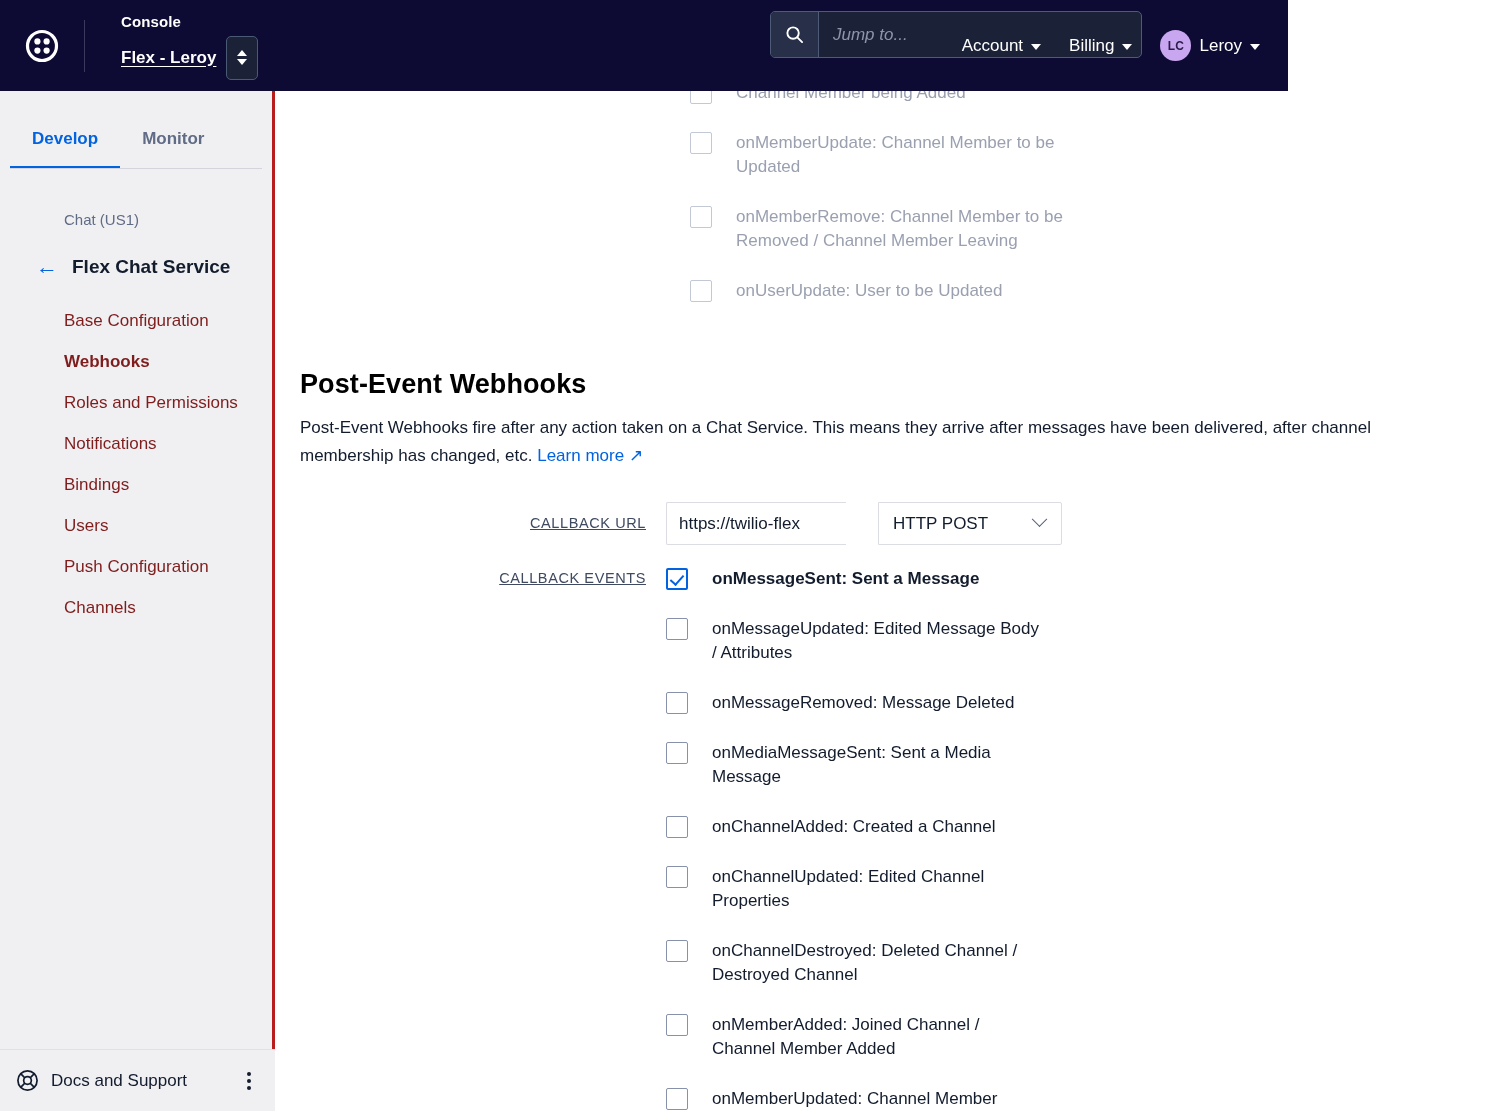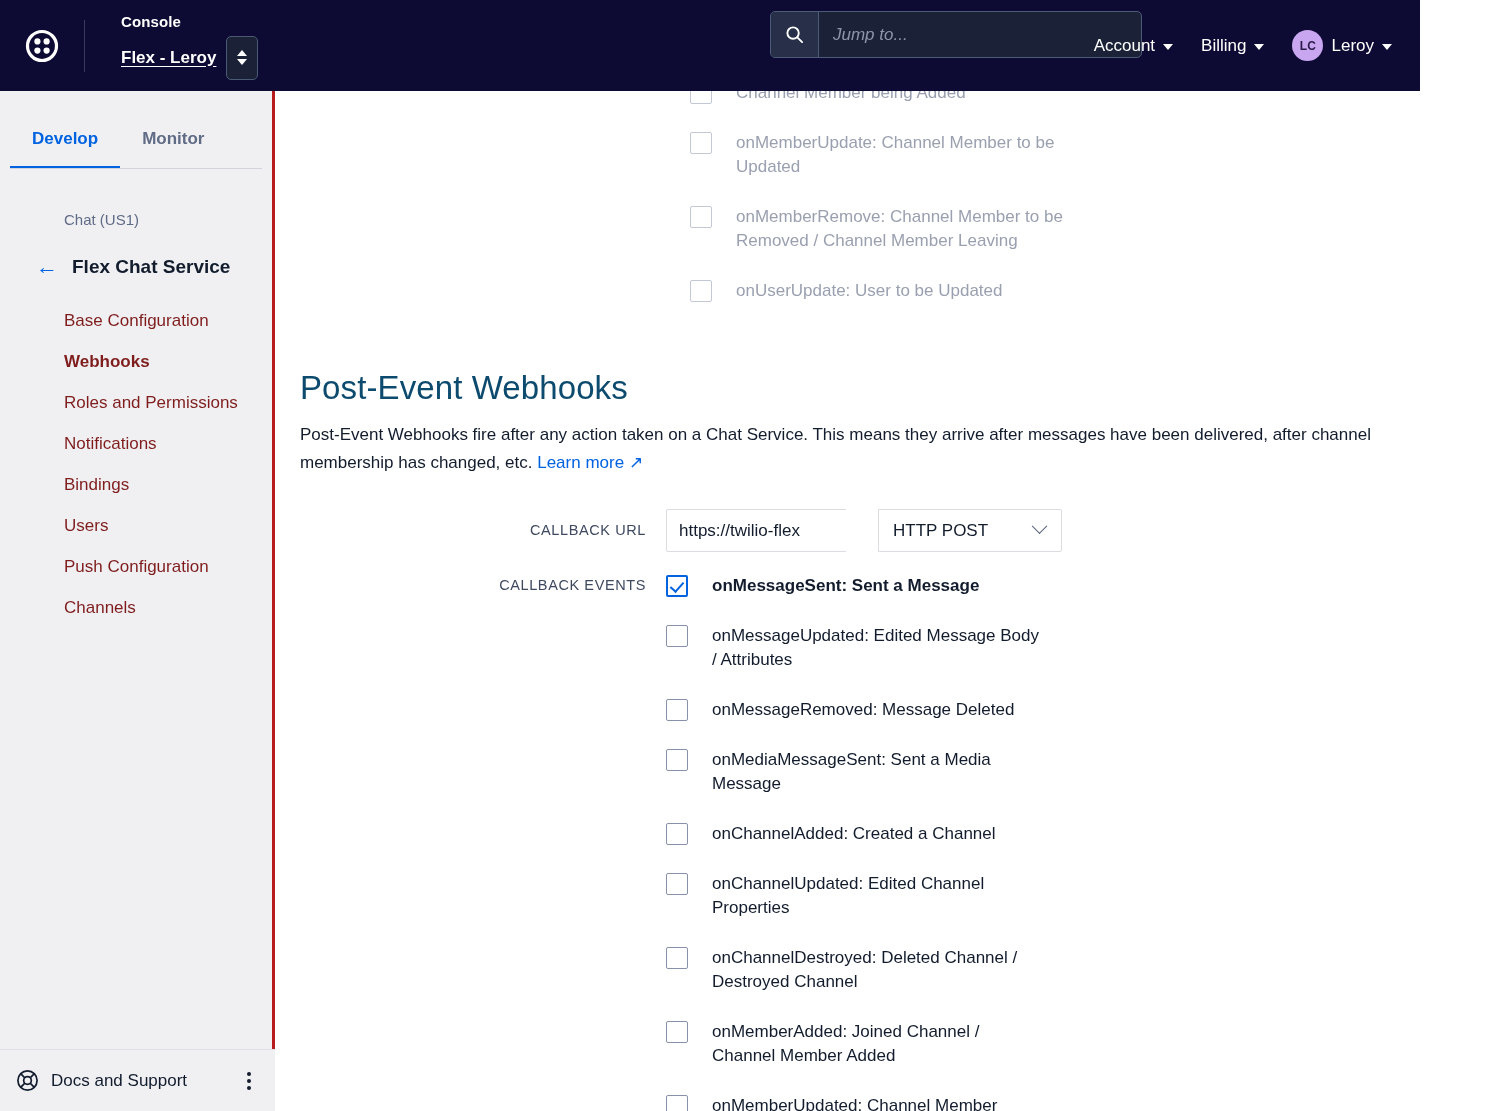--- a/index.html
+++ b/index.html
@@ -7,21 +7,21 @@
     width: 1508px; height: 1111px;
     font-family: "Liberation Sans", sans-serif;
     background: #ffffff;
     overflow: hidden;
   }
   #app { position: relative; width: 1508px; height: 1111px; }
 
   
   .topnav {
     position: absolute; top: 0; left: 0;
-    width: 1420px; height: 91px;
+    width: 1288px; height: 91px;
     background: #0d0b33;
     display: flex; align-items: center;
     z-index: 30;
   }
   .logo-wrap {
     width: 84px; height: 91px;
     display: flex; align-items: center; justify-content: center;
   }
   .logo-sep {
     width: 1px; height: 52px; background: #3b3a5c;
@@ -163,35 +163,35 @@
   .cb.checked::after {
     content: ""; position: absolute; left: 5px; top: 2px;
     width: 6px; height: 11px; border: solid #0263e0;
     border-width: 0 2px 2px 0; transform: rotate(42deg);
   }
   .cb-text { font-size: 17px; line-height: 24px; color: #121c2d; max-width: 335px; }
   .cb-text.dim { color: #9aa0b0; }
   .cb-text.bold { font-weight: bold; }
 
   .section-title {
-    font-size: 33px; color: #0c4a6e; font-weight: normal;
+    font-size: 27px; color: #000000; font-weight: bold;
     padding: 40px 0 14px 0; letter-spacing: .1px;
   }
   .section-desc {
     font-size: 17px; line-height: 28px; color: #121c2d;
     max-width: 1096px;
   }
   .link { color: #0263e0; text-decoration: none; cursor: pointer; }
 
   .form { padding-top: 32px; }
   .form-row { display: flex; align-items: flex-start; margin-bottom: 22px; }
   .form-label {
     width: 366px; text-align: right; padding-right: 20px;
     font-size: 14.5px; letter-spacing: .6px; color: #3f4a60;
-    text-transform: uppercase; padding-top: 13px;
+    text-transform: uppercase; padding-top: 13px; text-decoration: underline;
   }
   .form-label.events { padding-top: 3px; }
   .url-group { display: flex; }
   .url-input {
     width: 180px; height: 43px;
     border: 1px solid #dcdde2; border-right: none;
     font-family: "Liberation Sans", sans-serif; font-size: 17px;
     padding: 0 12px; color: #121c2d; outline: none; background: #fff;
     border-radius: 2px 0 0 2px;
   }

